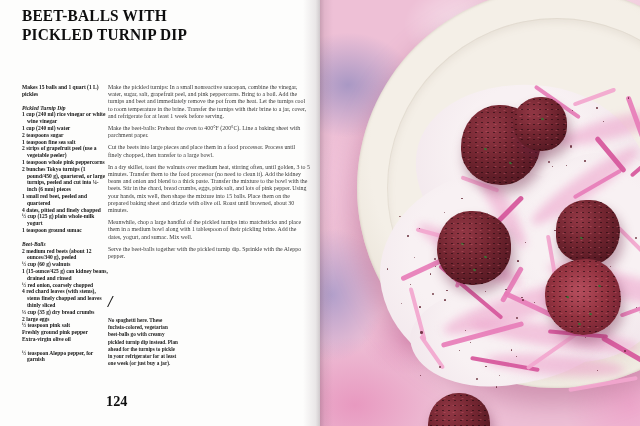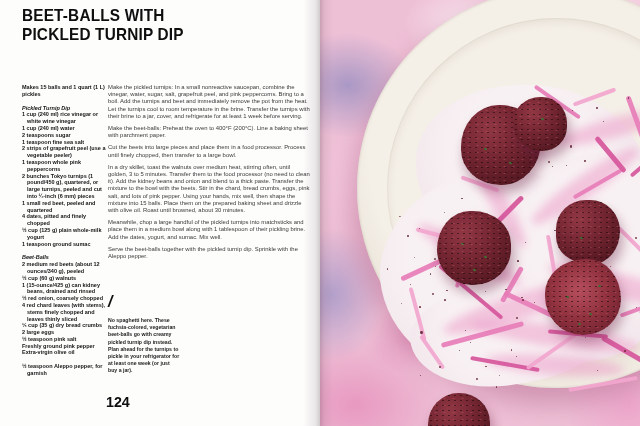--- a/index.html
+++ b/index.html
@@ -1,17 +1,17 @@
 <!DOCTYPE html>
 <html><head>
 <meta charset="utf-8">
 <style>
   html,body{margin:0;padding:0;background:#777;}
   .spread{position:relative;width:640px;height:426px;overflow:hidden;background:#fdfdfc;
-          font-family:Liberation Sans, sans-serif;}
+          font-family:Liberation Serif, serif;}
   
   .page-left{position:absolute;left:0;top:0;width:320px;height:426px;background:#fdfdfc;}
   .title{position:absolute;left:22px;top:6px;margin:0;font-size:16.5px;line-height:19px;
          font-weight:900;letter-spacing:.2px;color:#0e0e0e;transform:scaleX(.93);transform-origin:left top;}
   .tl{display:block;}
   .ing-col{position:absolute;left:22px;top:84px;width:86px;font-size:5.5px;line-height:6.8px;
            font-weight:700;color:#151515;}
   .yield{margin:0 0 7px 0;}
   .ing{margin:0;padding-left:5px;text-indent:-5px;}
   .ing.t-head{font-style:italic;margin-top:7px;padding-left:0;text-indent:0;}

